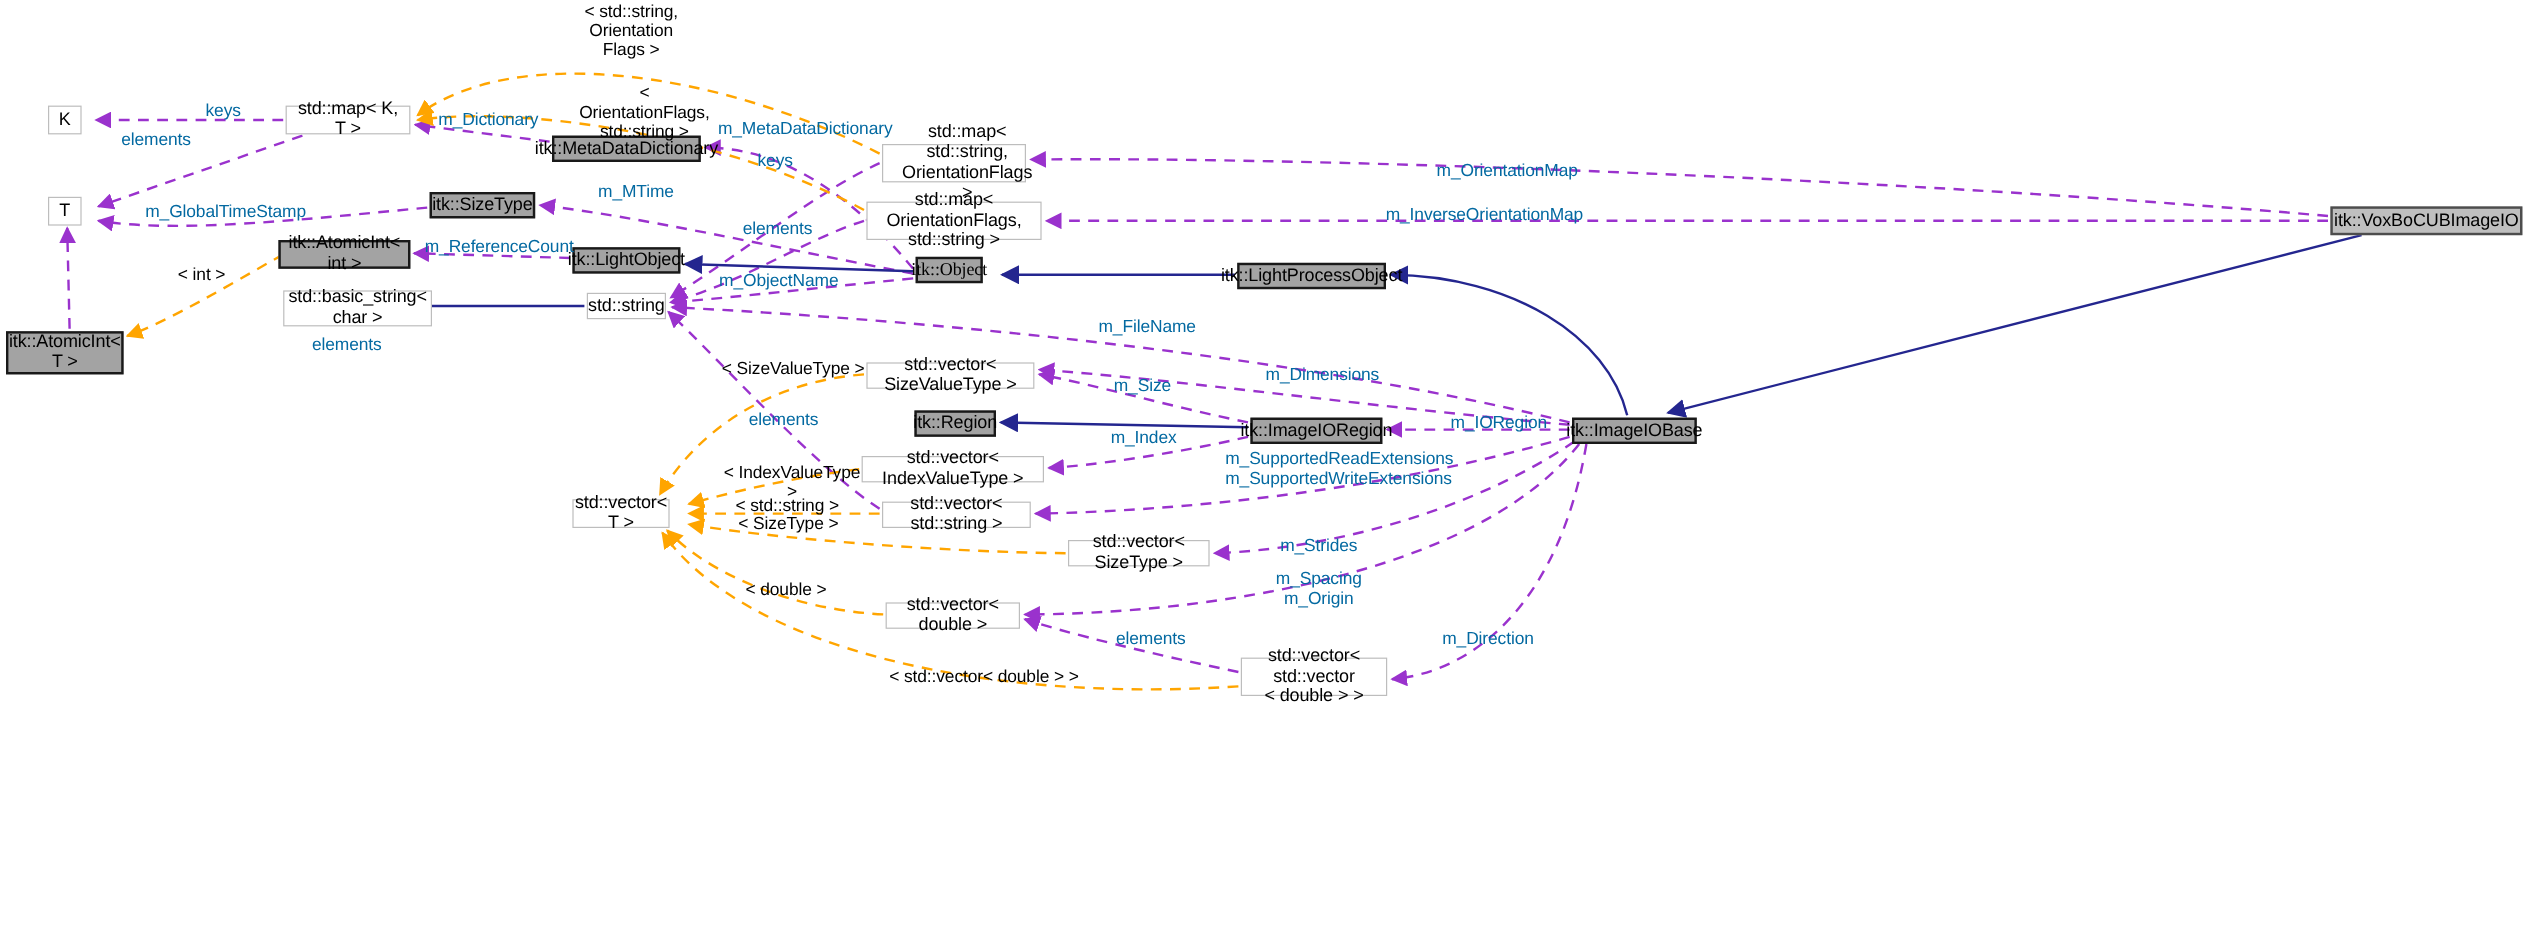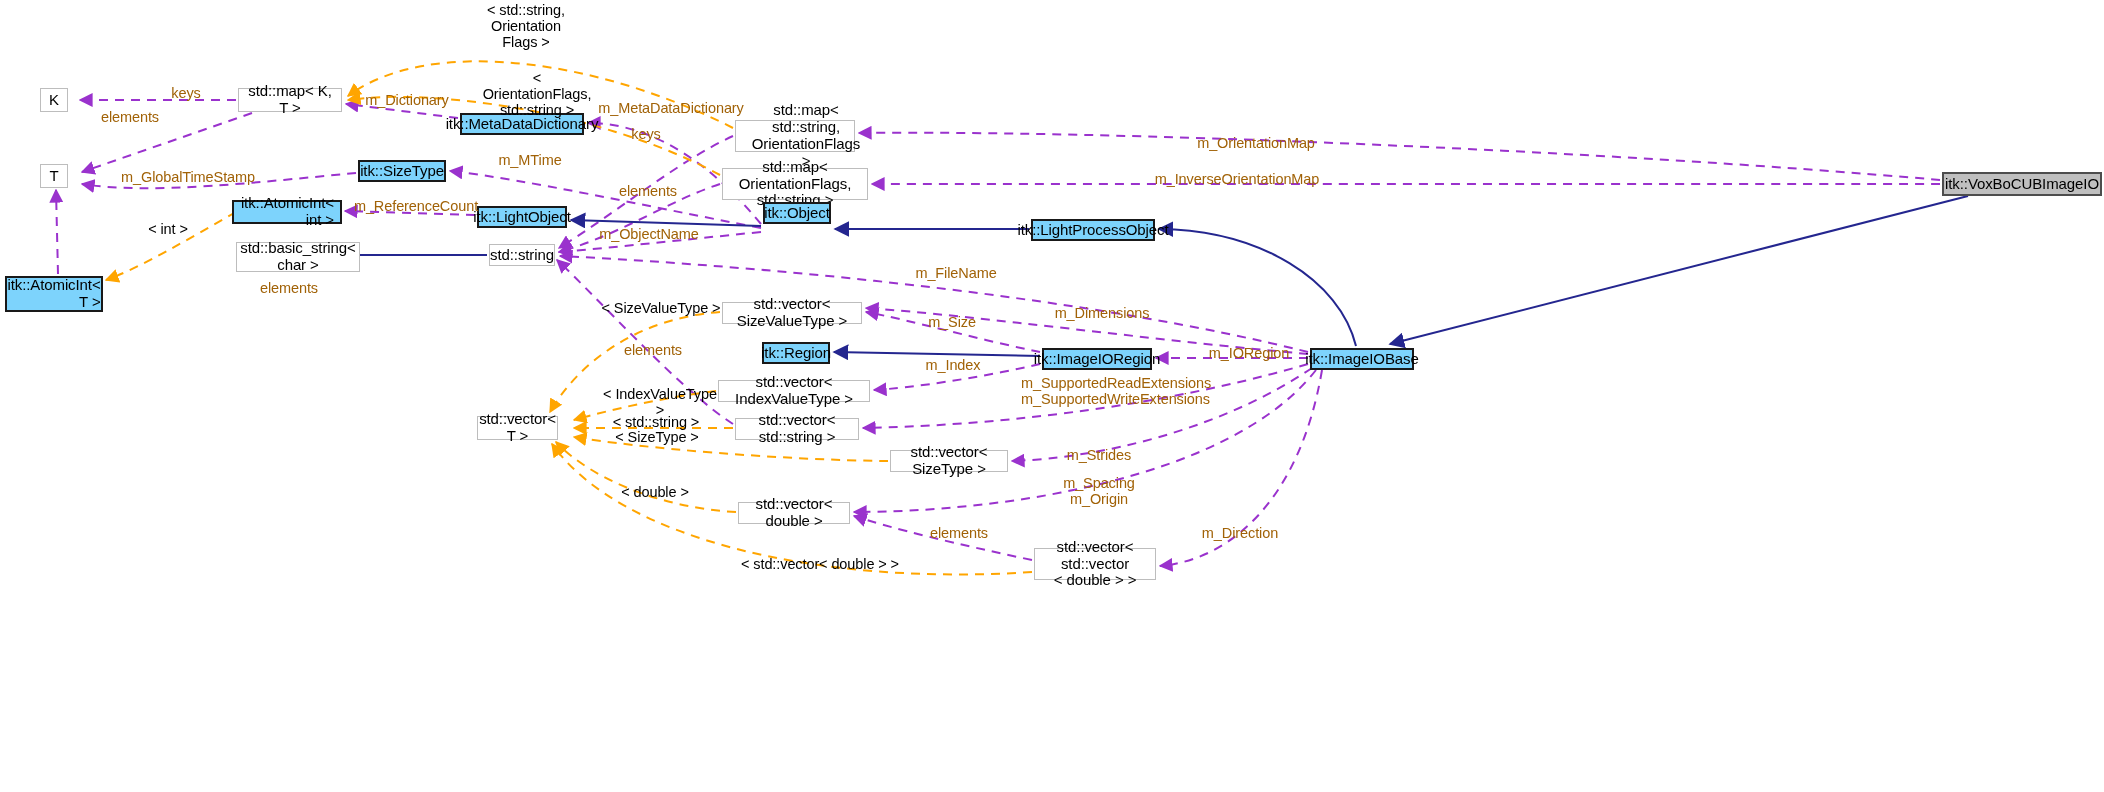--- a/index.html
+++ b/index.html
@@ -39,32 +39,31 @@
     letter-spacing: -0.1px;
   }
   
   .node.tmpl {
     border: 1px solid #bdbdbd;
     background: #ffffff;
   }
   
   .node.cls {
     border: 2px solid #191919;
-    background: #7dd3fc;
-    text-align: right;
+    background: #a3a3a3;
   }
   
   .node.focus {
     border: 2px solid #4d4d4d;
     background: #bfbfbf;
   }
   .edge-label {
     position: absolute;
     font-size: 14.5px;
-    color: #a16207;
+    color: #0369a1;
     white-space: pre-line;
     text-align: center;
     line-height: 1.12;
     letter-spacing: -0.1px;
     background: transparent;
   }
   .edge-label.tmplparam {
     color: #000000;
   }
 </style>
@@ -196,21 +195,21 @@
   <div class="node tmpl" style="left:489px;top:244px;width:66px;height:22px;">std::string</div>
 
   <div class="node cls" style="left:460px;top:113px;width:124px;height:22px;">itk::MetaDataDictionary</div>
 
   <div class="node tmpl" style="left:735px;top:120px;width:120px;height:32px;padding-left:28px;">std::map&lt; std::string,
 OrientationFlags &gt;</div>
 
   <div class="node tmpl" style="left:722px;top:168px;width:146px;height:32px;">std::map&lt; OrientationFlags,
 std::string &gt;</div>
 
-  <div class="node cls" style="left:763px;top:202px;width:68px;height:22px;">itk::Object</div>
+  <div class="node cls" style="left:763px;top:214px;width:56px;height:22px;font-family:Liberation Serif, serif;">itk::Object</div>
 
   <div class="node tmpl" style="left:722px;top:302px;width:140px;height:22px;">std::vector&lt; SizeValueType &gt;</div>
 
   <div class="node cls" style="left:762px;top:342px;width:68px;height:22px;">itk::Region</div>
 
   <div class="node tmpl" style="left:718px;top:380px;width:152px;height:22px;">std::vector&lt; IndexValueType &gt;</div>
 
   <div class="node tmpl" style="left:735px;top:418px;width:124px;height:22px;">std::vector&lt; std::string &gt;</div>
 
   <div class="node tmpl" style="left:890px;top:450px;width:118px;height:22px;">std::vector&lt; SizeType &gt;</div>

